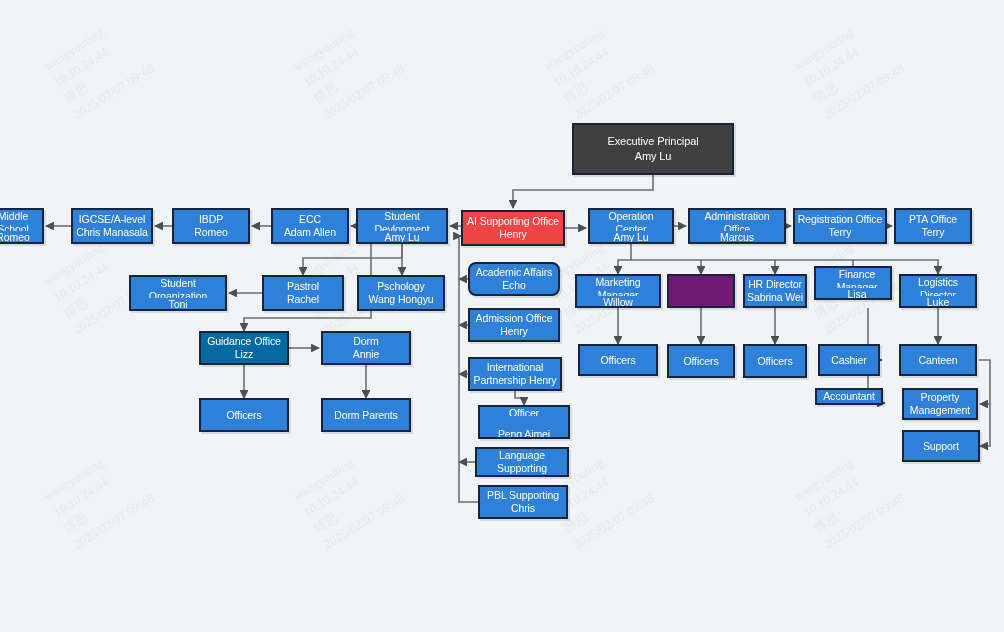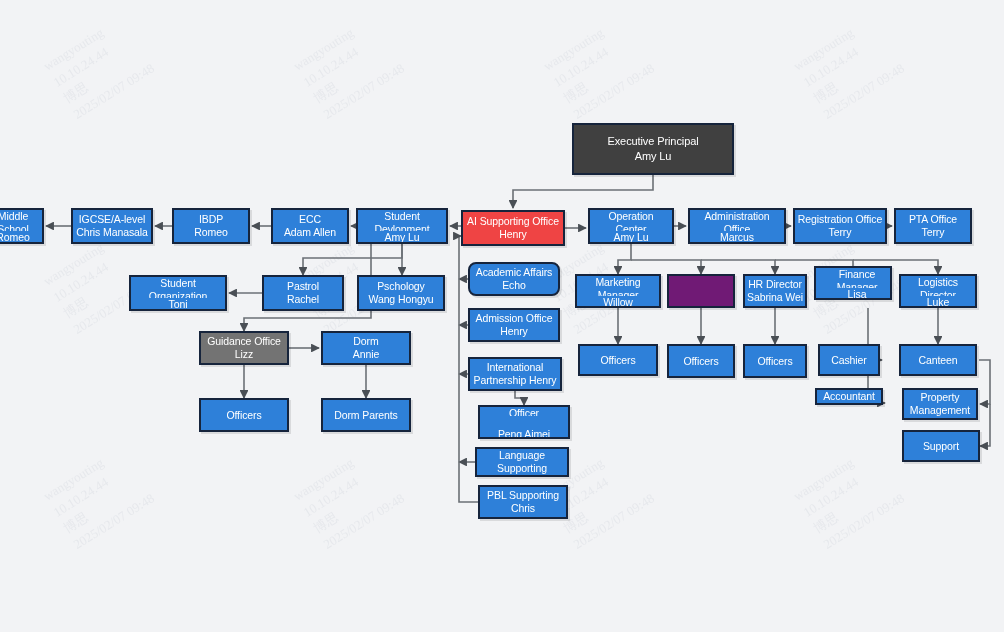--- a/index.html
+++ b/index.html
@@ -285,21 +285,21 @@
         <span class="l1">Officer</span>
         <span class="l2">Peng Aimei</span>
       </div>
       <div class="node" style="left: 475px; top: 447px; width: 94px; height: 30px; background: rgb(46, 128, 217); border-color: rgb(22, 36, 60); color: rgb(255, 255, 255);">
         <span class="l1">Language Supporting</span>
       </div>
       <div class="node" style="left: 478px; top: 485px; width: 90px; height: 34px; background: rgb(46, 128, 217); border-color: rgb(22, 36, 60); color: rgb(255, 255, 255);">
         <span class="l1">PBL Supporting</span>
         <span class="l2">Chris</span>
       </div>
-      <div class="node" style="left: 199px; top: 331px; width: 90px; height: 34px; background: #737373; border-color: rgb(22, 36, 60); color: rgb(255, 255, 255);">
+      <div class="node" style="left: 199px; top: 331px; width: 90px; height: 34px; background: #0369a1; border-color: rgb(22, 36, 60); color: rgb(255, 255, 255);">
         <span class="l1">Guidance Office</span>
         <span class="l2">Lizz</span>
       </div>
       <div class="node" style="left: 321px; top: 331px; width: 90px; height: 34px; background: rgb(46, 128, 217); border-color: rgb(22, 36, 60); color: rgb(255, 255, 255);">
         <span class="l1">Dorm</span>
         <span class="l2">Annie</span>
       </div>
       <div class="node" style="left: 199px; top: 398px; width: 90px; height: 34px; background: rgb(46, 128, 217); border-color: rgb(22, 36, 60); color: rgb(255, 255, 255);">
         <span class="l1">Officers</span>
       </div>

